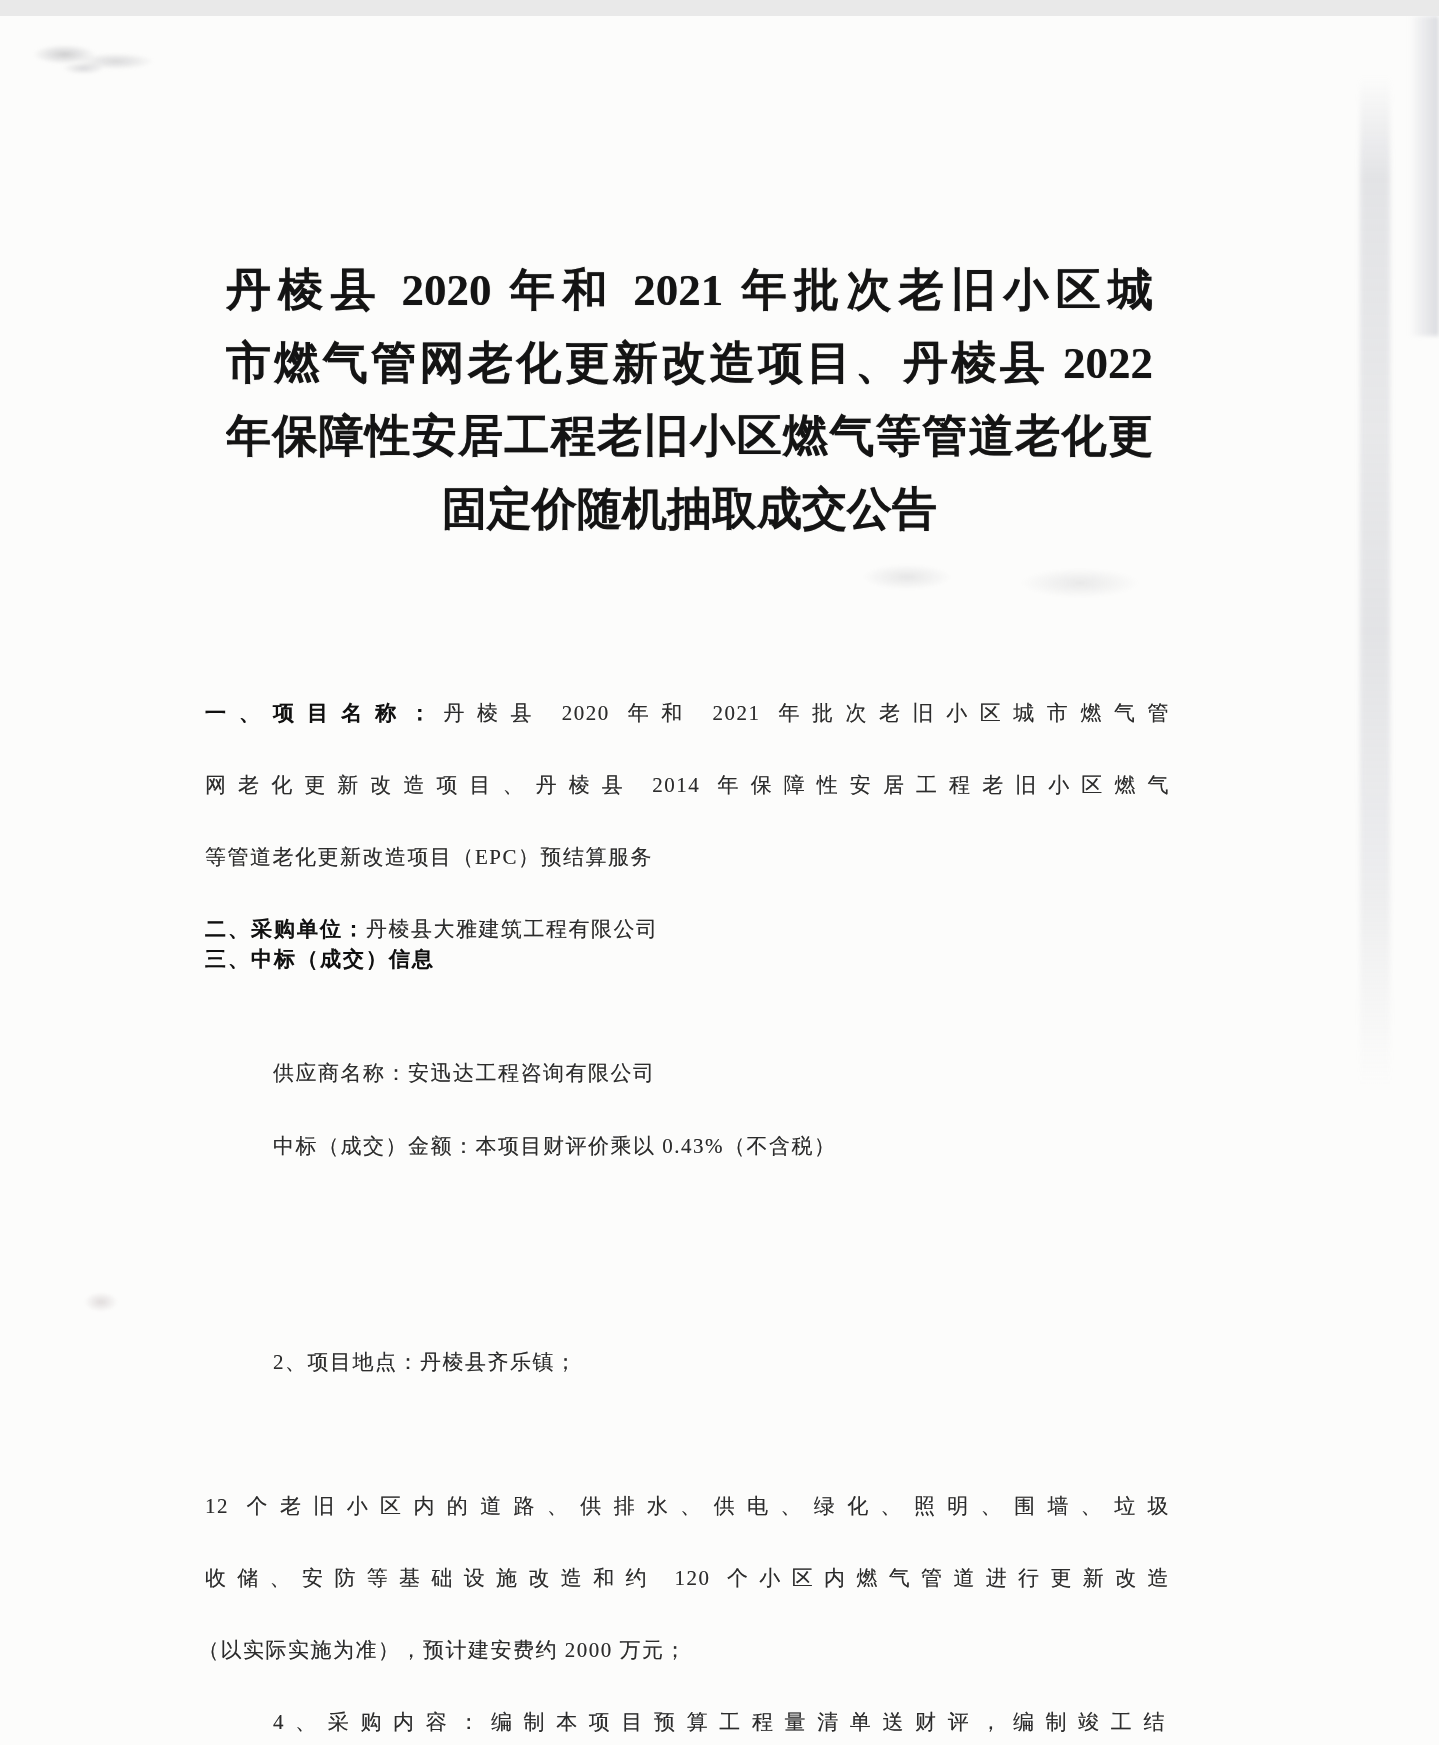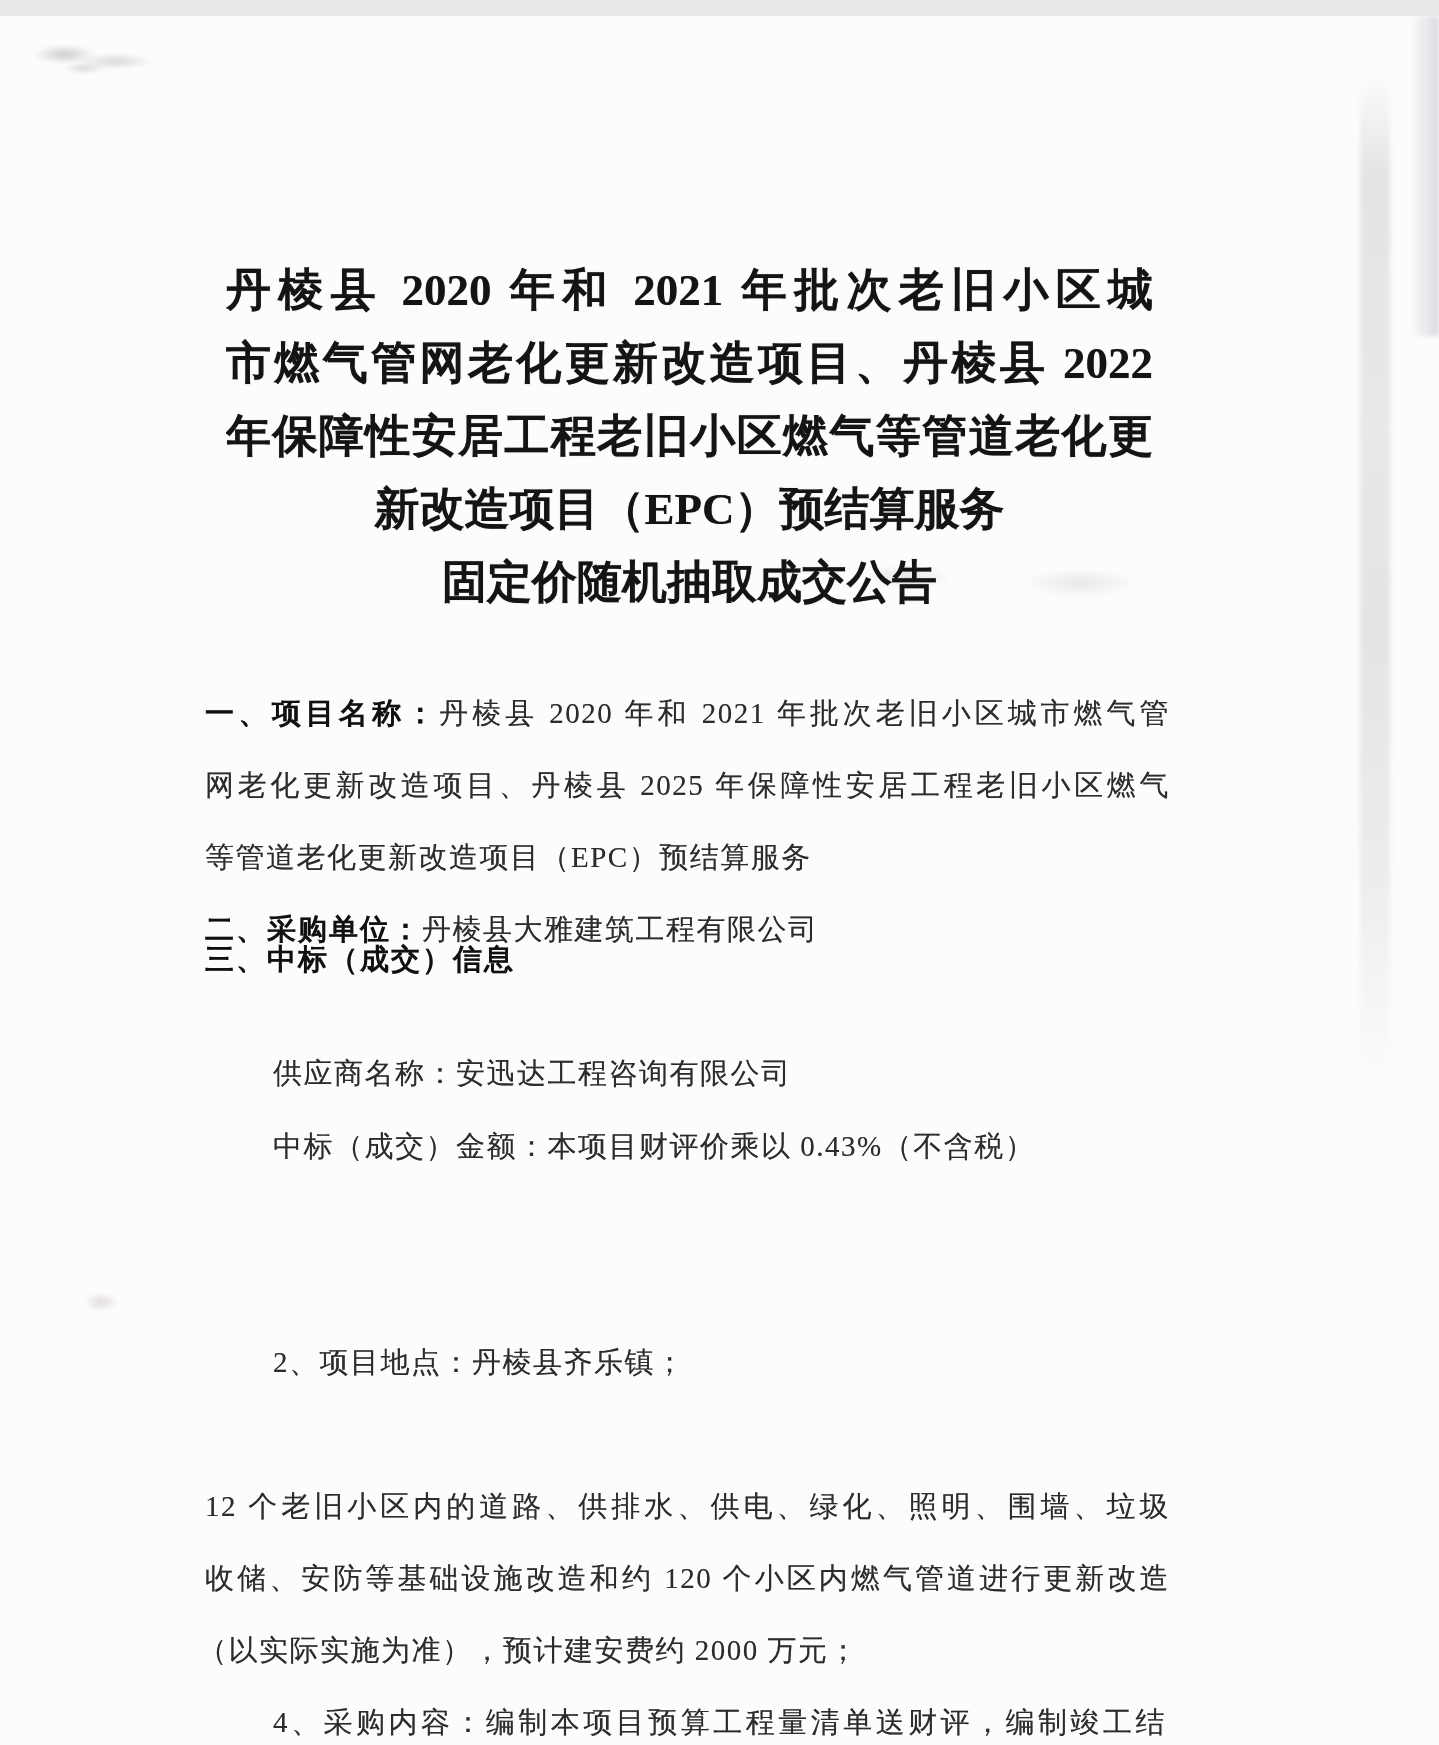--- a/index.html
+++ b/index.html
@@ -62,21 +62,21 @@
     text-shadow: 0 0 0.7px rgba(20,20,20,.55);
   }
   .tl { height: 73px; overflow: hidden; }
   .tl.just { text-align: justify; text-align-last: justify; text-justify: inter-character; }
   .tl.center { text-align: center; }
 
   
   .bl {
     position: absolute;
     height: 72px; line-height: 72px;
-    font-size: 29px; letter-spacing: 1.5px;
+    font-size: 21px; letter-spacing: 1.5px;
     color: #2c2c2c;
     white-space: nowrap;
     text-shadow: 0 0 0.6px rgba(45,45,45,.45);
   }
   .bl.just {
     white-space: normal;
     text-align: justify; text-align-last: justify; text-justify: inter-character;
   }
   .l-main   { left: 205px; }
   .l-indent { left: 273px; }
@@ -97,29 +97,28 @@
   <div class="streak-right"></div>
   <div class="corner-shade-right"></div>
   <div class="ghost-mark-a"></div>
   <div class="ghost-mark-b"></div>
   <div class="ghost-mark-c"></div>
 
   <div class="title-block">
     <div class="tl just">丹棱县 2020 年和 2021 年批次老旧小区城</div>
     <div class="tl just">市燃气管网老化更新改造项目、丹棱县 2022</div>
     <div class="tl just">年保障性安居工程老旧小区燃气等管道老化更</div>
-    <div class="tl center">新改造项目（EPC）预结算服务</div>
     <div class="tl center">固定价随机抽取成交公告</div>
   </div>
 
   <div class="bl l-main just w-full" style="top:661px">
     <span class="hd">一、项目名称：</span><span>丹棱县 2020 年和 2021 年批次老旧小区城市燃气管</span>
   </div>
   <div class="bl l-main just w-full" style="top:733px">
-    <span>网老化更新改造项目、丹棱县 2025 年保障性安居工程老旧小区燃气</span>
+    <span>网老化更新改造项目、丹棱县 2014 年保障性安居工程老旧小区燃气</span>
   </div>
   <div class="bl l-main" style="top:805px">
     <span>等管道老化更新改造项目（EPC）预结算服务</span>
   </div>
   <div class="bl l-main" style="top:877px">
     <span class="hd">二、采购单位：</span><span>丹棱县大雅建筑工程有限公司</span>
   </div>
   <div class="bl l-main" style="top:907px">
     <span class="hd">三、中标（成交）信息</span>
   </div>

